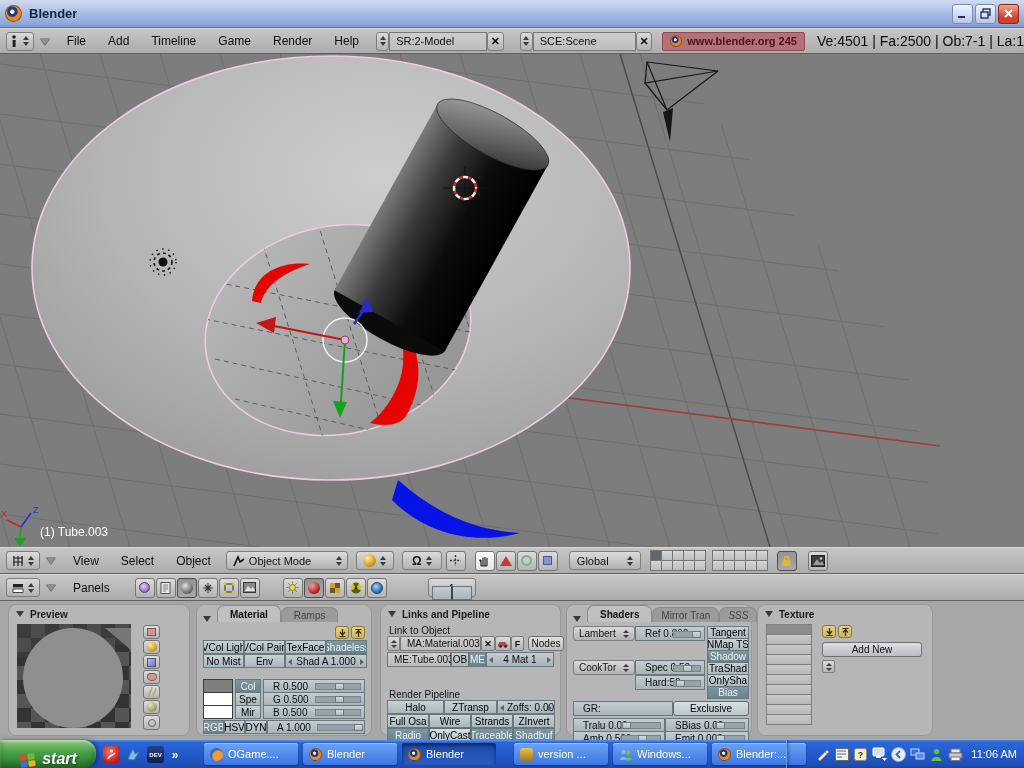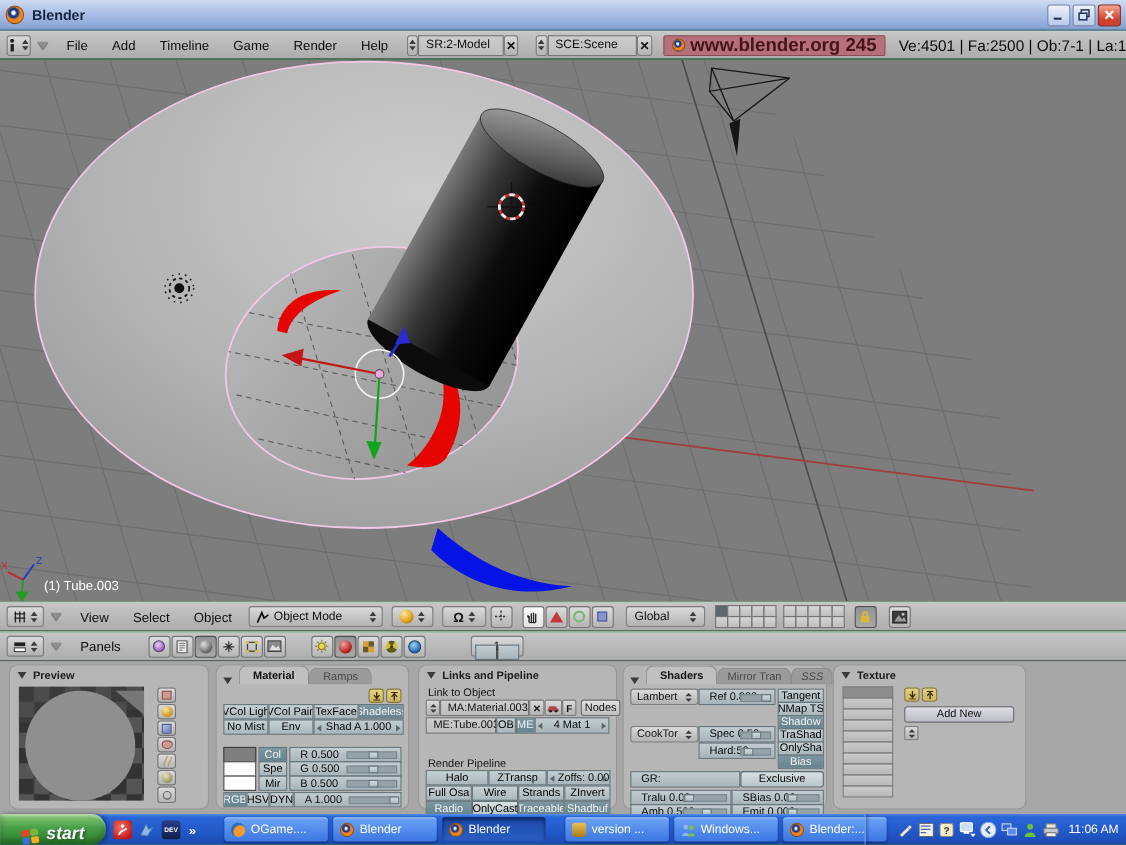--- a/index.html
+++ b/index.html
@@ -1,18 +1,18 @@
 <!DOCTYPE html>
 <html><head>
 <meta charset="utf-8">
 <style>
 *{box-sizing:border-box;margin:0;padding:0}
 html,body{width:1024px;height:768px;overflow:hidden}
 body{font-family:"Liberation Sans",sans-serif;background:#7d7d7d}
-#screen{position:relative;width:1024px;height:768px;background:#15803d;overflow:hidden}
+#screen{position:relative;width:1024px;height:768px;background:#5eead4;overflow:hidden}
 
 
 .titlebar{position:absolute;left:0;top:0;width:1024px;height:28px;
  background:linear-gradient(180deg,#cfdbf2 0%,#aec2e8 40%,#8fa9d8 85%,#7e99cc 100%);
  border-bottom:1px solid #5a6f96;display:flex;align-items:center;padding:0 5px}
 .blogo{width:17px;height:17px;border-radius:50%;
  background:radial-gradient(circle at 42% 38%,#ffffff 0 14%,#1b3a8a 20% 36%,#f0851d 46% 100%);
  border:1px solid rgba(60,40,10,.5)}
 .tb-title{font-weight:bold;font-size:13px;color:#17223d;margin-left:7px;flex:1}
 .tbb{width:21px;height:20px;margin-left:2px;border-radius:3px;border:1px solid #7c8cb0;
@@ -28,21 +28,21 @@
  height:19px;display:flex;align-items:center;justify-content:center;font-size:11px;color:#111}
 .field{background:linear-gradient(#cdcdcd,#bdbdbd);border:1px solid #787878;height:19px;
  font-size:11px;color:#101010;display:flex;align-items:center;padding:0 6px;white-space:nowrap}
 .spin{display:flex;flex-direction:column;justify-content:center;gap:2px;margin-left:4px}
 .spin i{width:0;height:0;border-left:3px solid transparent;border-right:3px solid transparent;display:block}
 .spin .up{border-bottom:4px solid #3c3c3c}
 .spin .dn{border-top:4px solid #3c3c3c}
 .ctri{width:0;height:0;border-left:5px solid transparent;border-right:5px solid transparent;
  border-top:7px solid #8f8f8f;margin:0 6px;filter:drop-shadow(0 1px 0 #666)}
 .weblink{background:#b5707a;border:1px solid #8c4c55;height:19px;border-radius:2px;color:#47141b;
- font-size:17px;font-weight:bold;display:flex;align-items:center;padding:0 7px;gap:5px;white-space:nowrap}
+ font-size:11px;font-weight:bold;display:flex;align-items:center;padding:0 7px;gap:5px;white-space:nowrap}
 .weblink .blogo{width:12px;height:12px}
 .stats{font-size:14px;color:#0a0a0a;margin-left:12px;white-space:nowrap}
 .hbtn{width:20px;height:20px;border:1px solid #757575;border-radius:3px;margin-right:1px;
  background:linear-gradient(#dcdcdc,#b4b4b4);display:flex;align-items:center;justify-content:center}
 .hbtn.on{background:linear-gradient(#939393,#a8a8a8);border-color:#4f4f4f}
 .hbtn.white{background:linear-gradient(#fbfbfb,#e4e4e4)}
 .grp{display:flex;margin-right:10px}
 .lblock{display:grid;grid-template-columns:repeat(5,11px);grid-auto-rows:10px;margin-right:7px}
 .lcell{border:1px solid #767676;background:linear-gradient(#d6d6d6,#bebebe);margin:-1px 0 0 -1px}
 .lcell.on{background:#5d686e}

